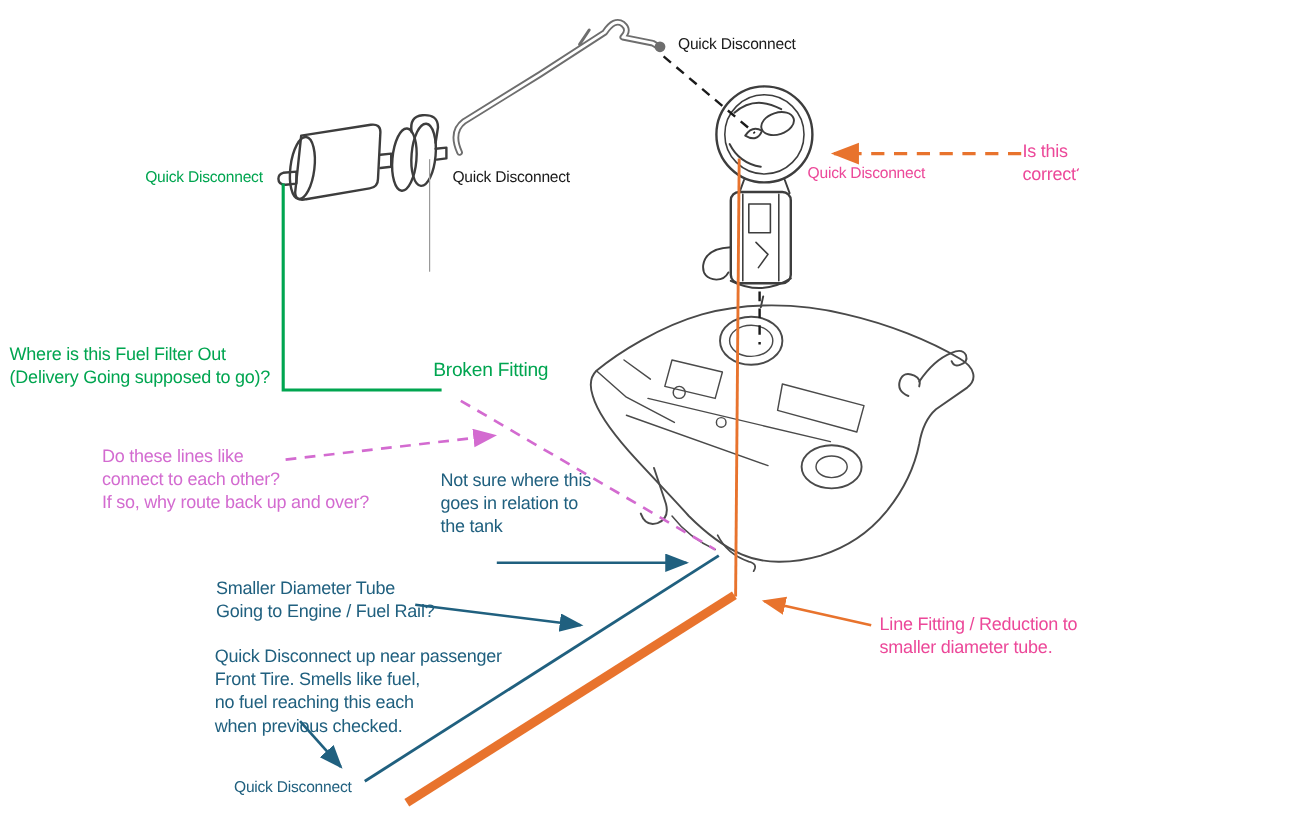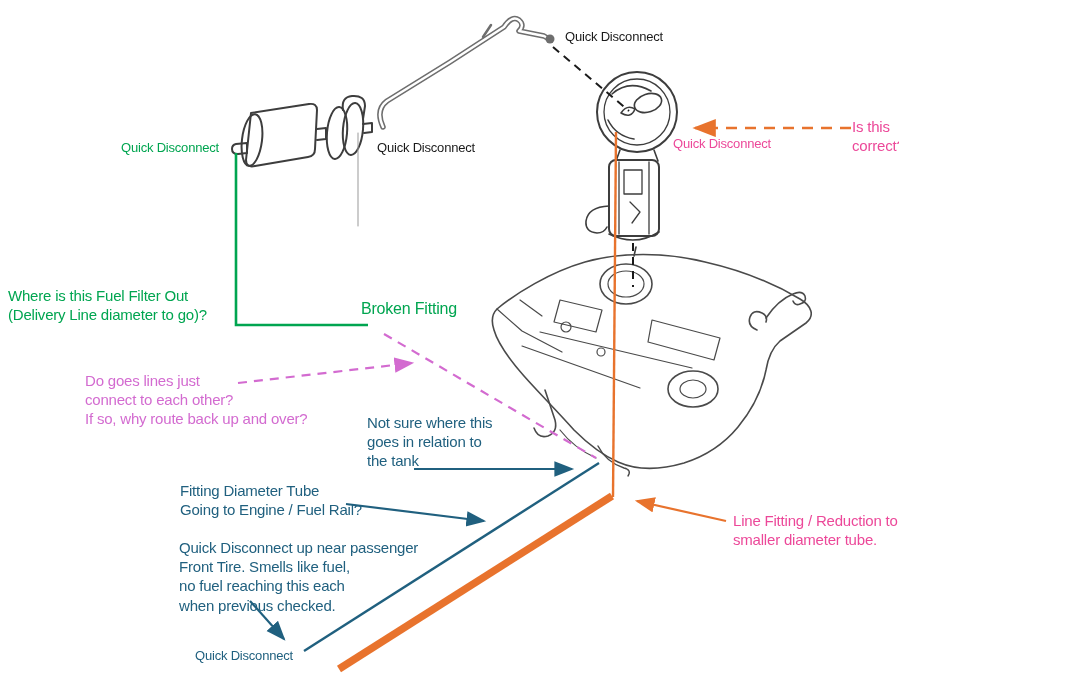--- a/index.html
+++ b/index.html
@@ -127,33 +127,33 @@
 
   <div class="label sm c-green" style="left:121px;top:140px;">Quick Disconnect</div>
 
   <div class="label sm c-black" style="left:377px;top:140px;">Quick Disconnect</div>
 
   <div class="label sm c-orange" style="left:673px;top:136px;">Quick Disconnect</div>
 
   <div class="label md c-orange" style="left:852px;top:117px;">Is this correct?</div>
 
   <div class="label md c-green" style="left:8px;top:286px;">Where is this Fuel Filter Out
-(Delivery Line diameter to go)?</div>
+(Delivery Going supposed to go)?</div>
 
   <div class="label xs c-green" style="left:361px;top:299px;">Broken Fitting</div>
 
-  <div class="label md c-pink" style="left:85px;top:371px;">Do goes lines just
+  <div class="label md c-pink" style="left:85px;top:371px;">Do these lines like
 connect to each other?
 If so, why route back up and over?</div>
 
-  <div class="label md c-teal" style="left:367px;top:413px;">Not sure where this
+  <div class="label md c-teal" style="left:367px;top:391px;">Not sure where this
 goes in relation to
 the tank</div>
 
-  <div class="label md c-teal" style="left:180px;top:481px;">Fitting Diameter Tube
+  <div class="label md c-teal" style="left:180px;top:481px;">Smaller Diameter Tube
 Going to Engine / Fuel Rail?</div>
 
   <div class="label md c-teal" style="left:179px;top:538px;">Quick Disconnect up near passenger
 Front Tire. Smells like fuel,
 no fuel reaching this each
 when previous checked.</div>
 
   <div class="label sm c-teal" style="left:195px;top:648px;">Quick Disconnect</div>
 
   <div class="label md c-orange" style="left:733px;top:511px;">Line Fitting / Reduction to smaller diameter tube.</div>

